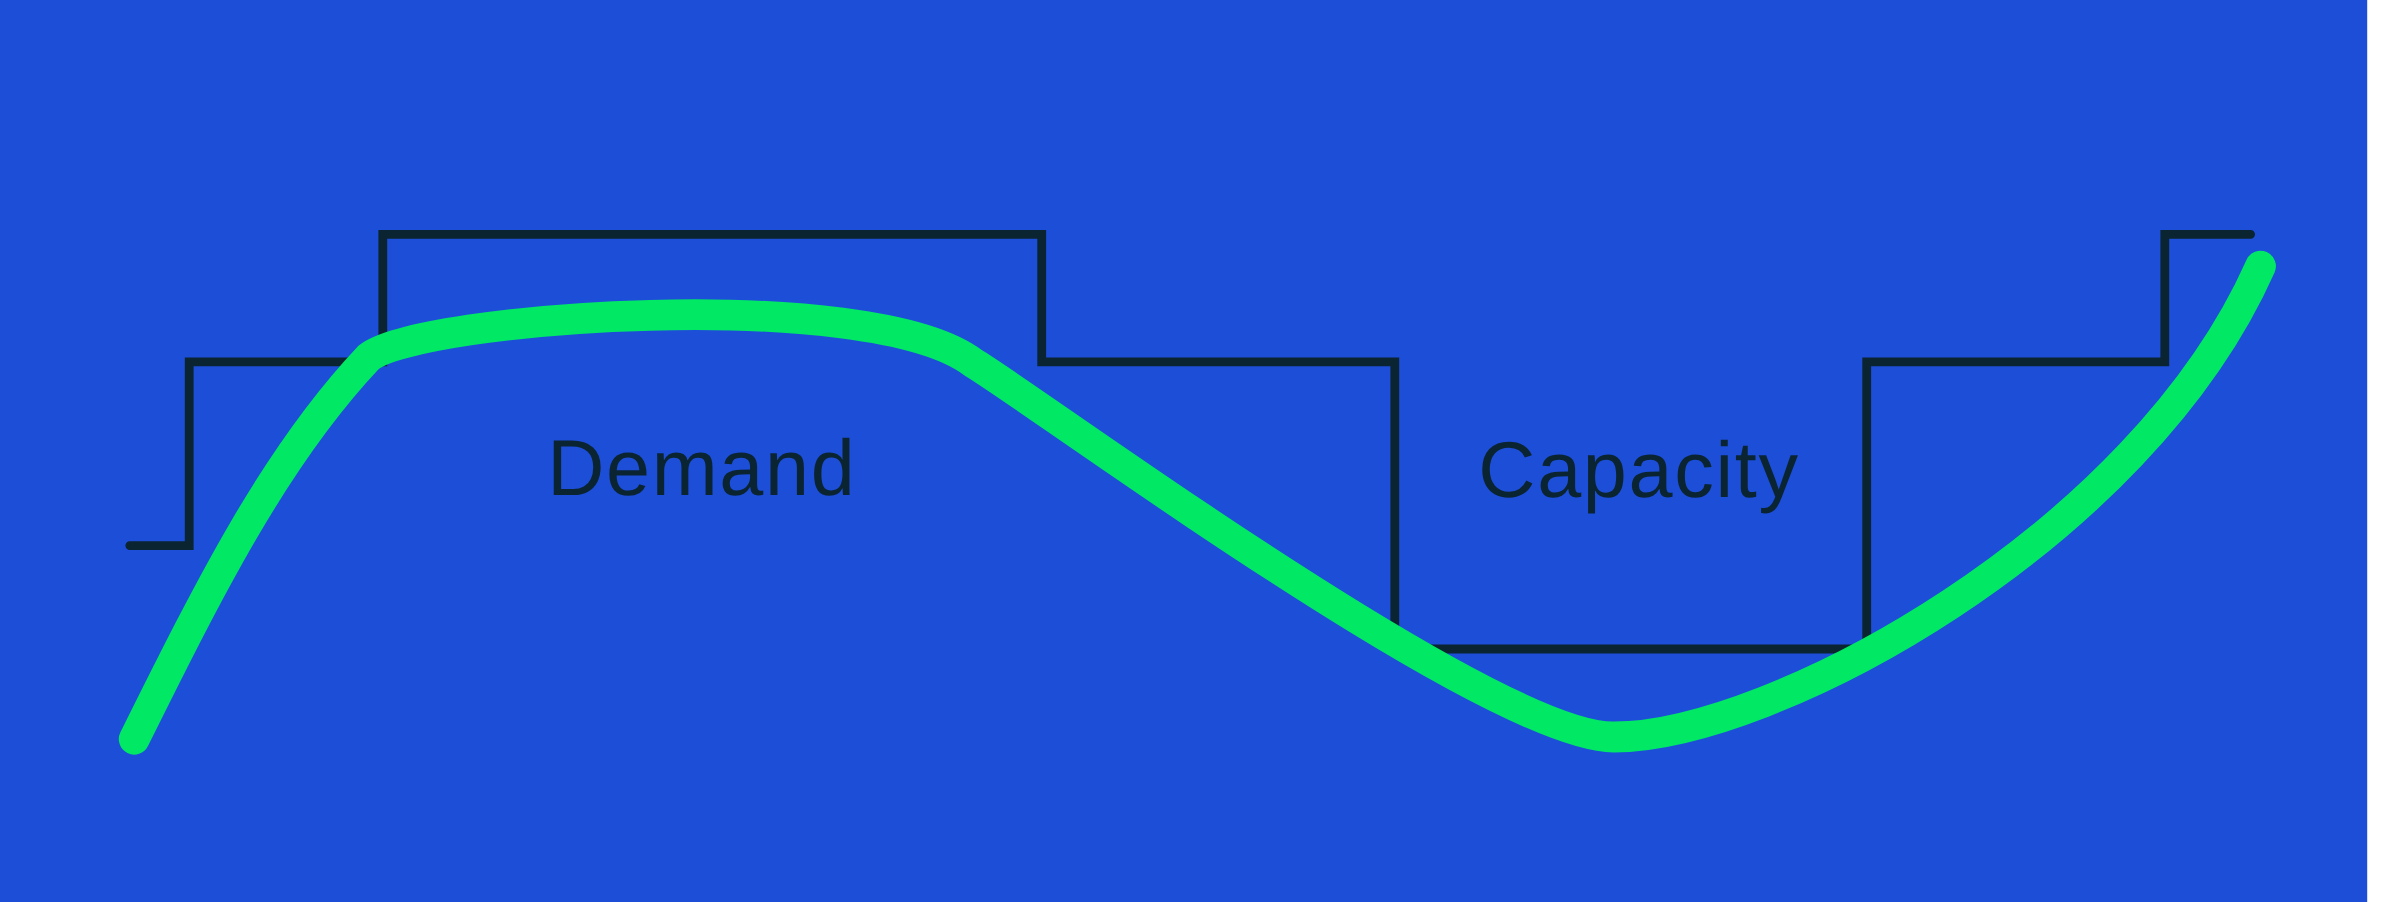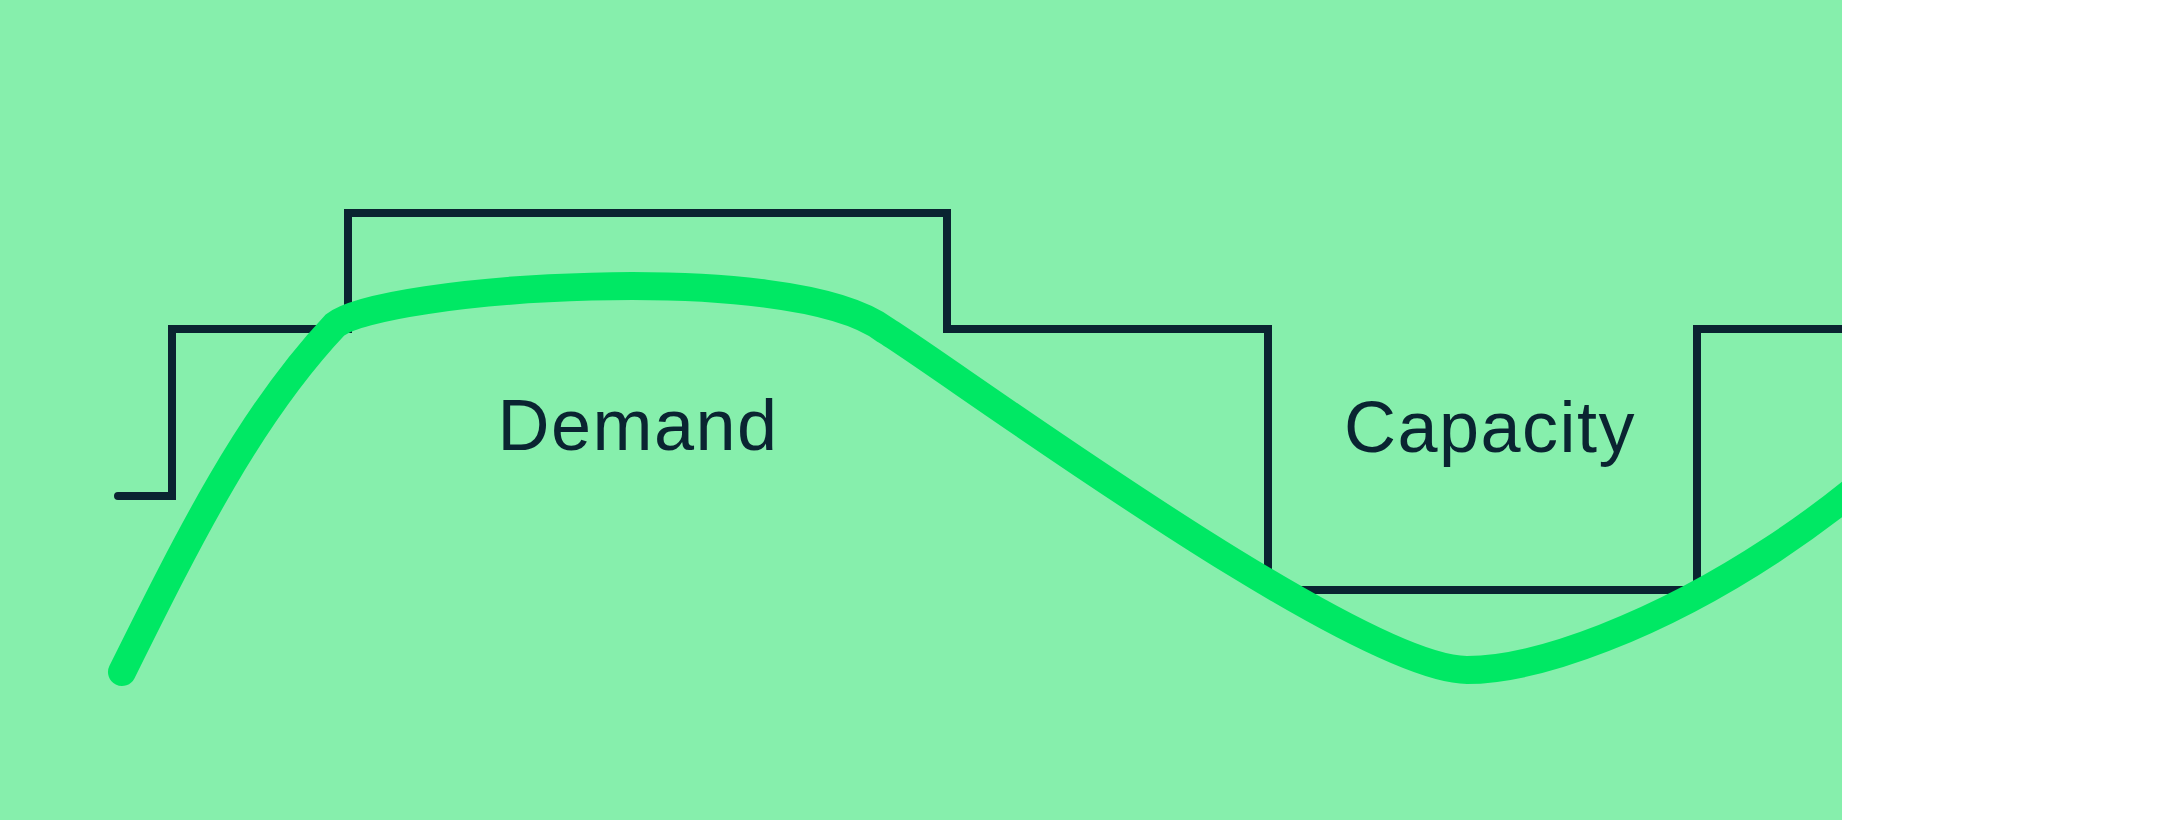--- a/index.html
+++ b/index.html
@@ -2,23 +2,23 @@
 <html><head>
 <meta charset="utf-8">
 <style>
   html, body {
     margin: 0;
     padding: 0;
     background: #ffffff;
   }
   .stage {
     position: relative;
-    width: 1842px;
+    width: 2152px;
     height: 820px;
-    background: #86efac;
+    background: #1d4ed8;
     overflow: hidden;
     font-family: "Liberation Sans", sans-serif;
   }
   .stage svg {
     display: block;
     width: 2174px;
     height: 820px;
   }
   .diagram-label {
     font-family: "Liberation Sans", sans-serif;

